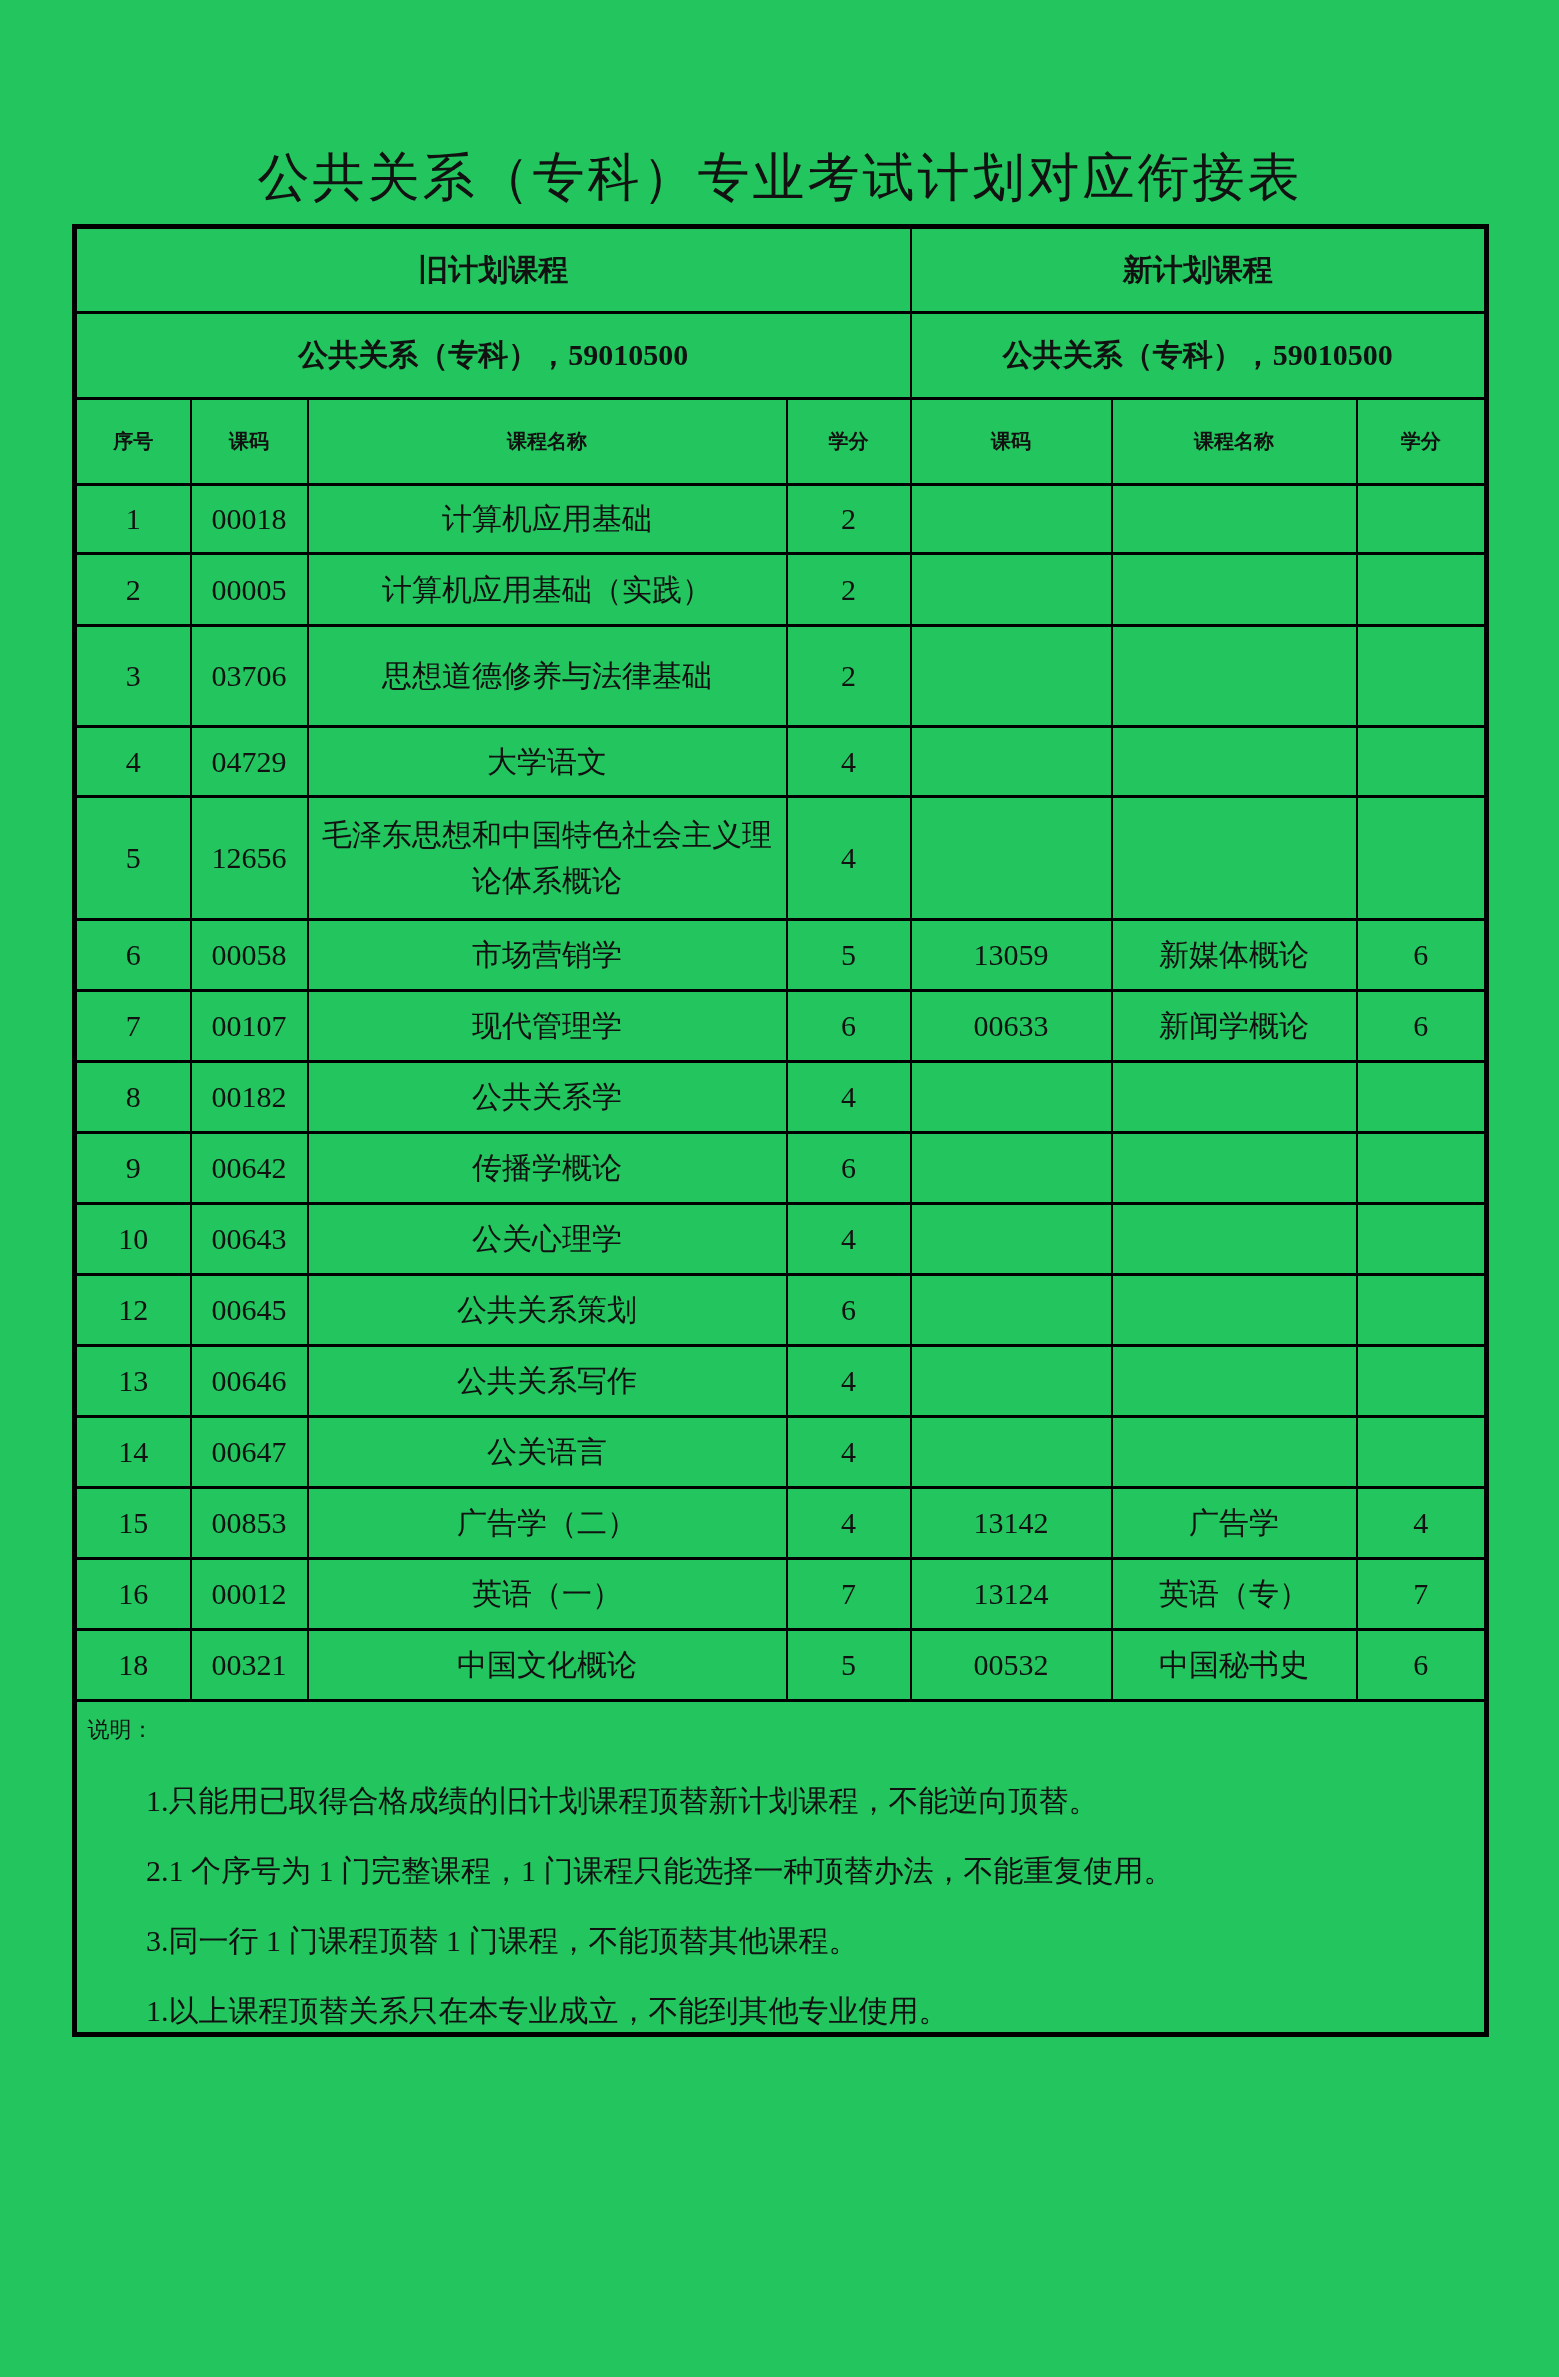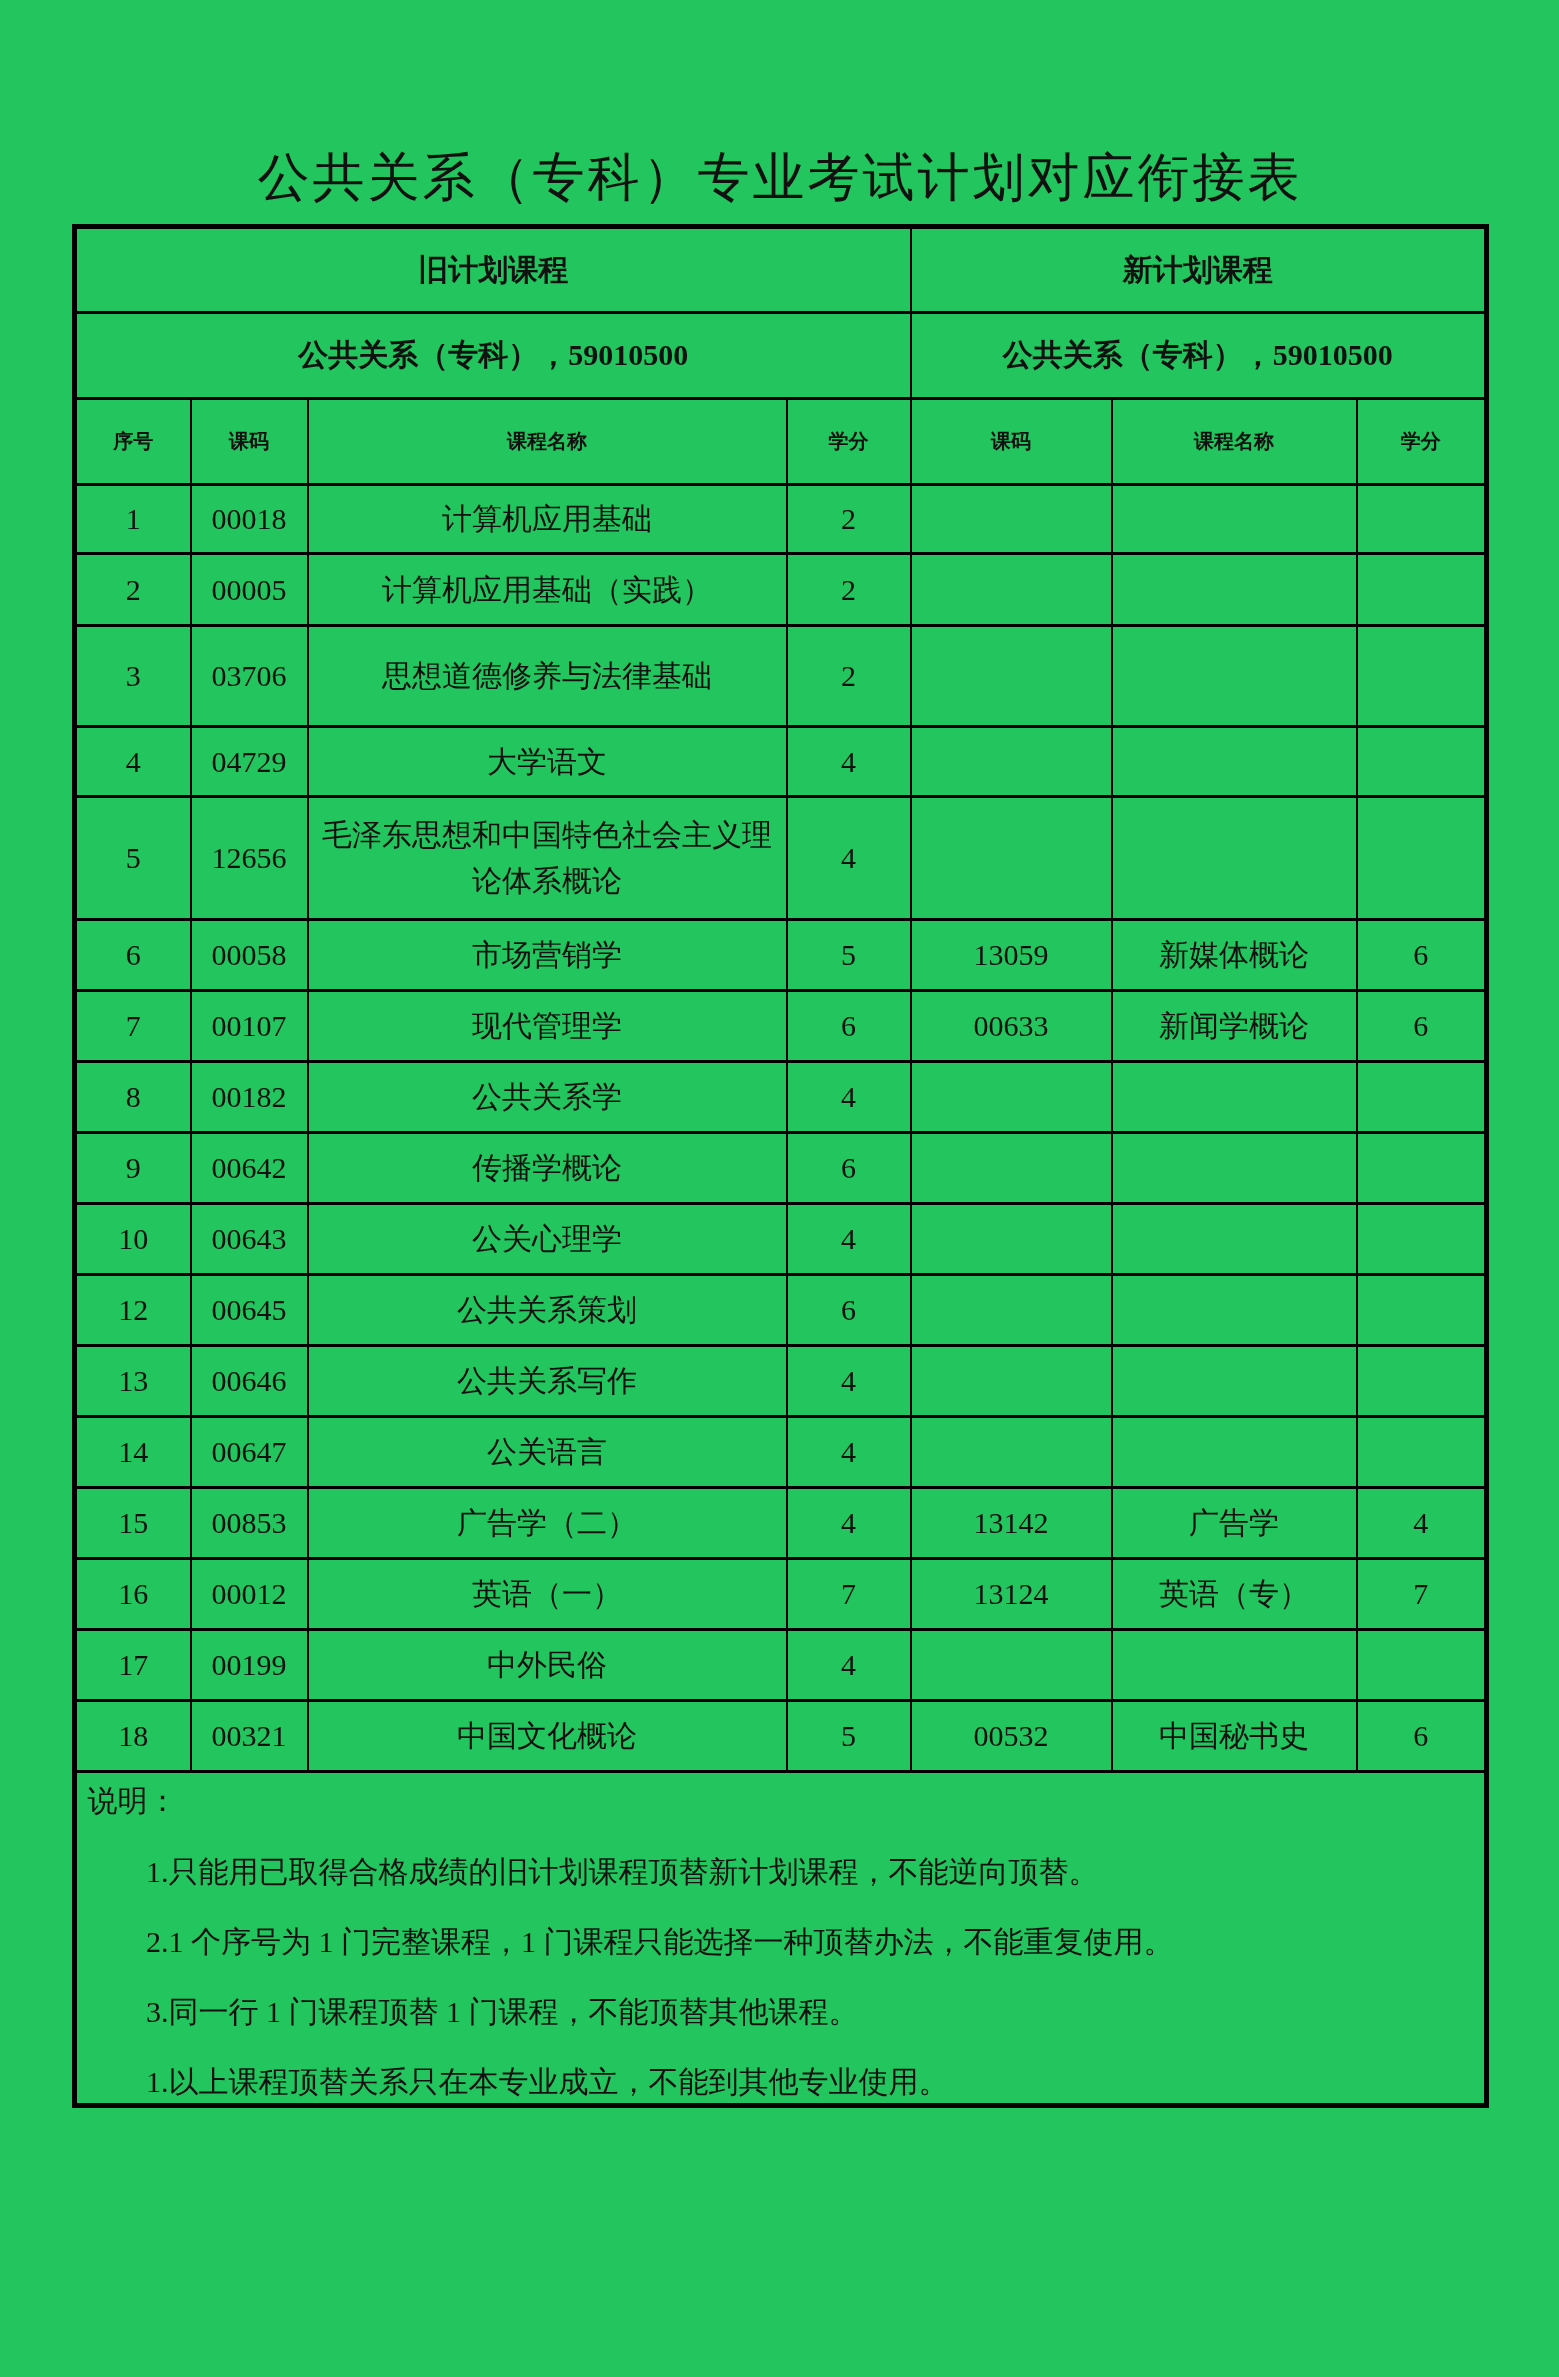--- a/index.html
+++ b/index.html
@@ -31,21 +31,21 @@
   tbody.data-rows tr { height:71px; }
   tbody.data-rows tr:nth-child(1) { height:69px; }
   tbody.data-rows tr:nth-child(2) { height:72px; }
   tbody.data-rows tr:nth-child(3) { height:101px; }
   tbody.data-rows tr:nth-child(4) { height:70px; }
   tbody.data-rows tr:nth-child(5) { height:123px; }
   td.c-name { padding:0 34px; line-height:46px; }
   tr.notes-row td {
     height:330px; vertical-align:top; text-align:left;
   }
-  .notes-label { margin:4.5px 0 0 10.4px; line-height:45px; font-size:30px;font-family:Liberation Serif, serif; }
+  .notes-label { margin:4.5px 0 0 10.4px; line-height:45px; font-size:22px;font-family:Liberation Serif, serif; }
   .note-item { margin:28px 0 0 69px; line-height:42px; font-size:30px; }
 </style>
 </head>
 <body>
 
 <div class="page">
 
   <div class="doc-title">公共关系（专科）专业考试计划对应衔接表</div>
 
   <table class="corr">
@@ -207,29 +207,20 @@
         <tr>
       <td class="c-seq">16</td>
       <td class="c-code">00012</td>
       <td class="c-name">英语（一）</td>
       <td class="c-credit">7</td>
       <td class="c-code">13124</td>
       <td class="c-name">英语（专）</td>
       <td class="c-credit">7</td>
     </tr>
         <tr>
-      <td class="c-seq">17</td>
-      <td class="c-code">00199</td>
-      <td class="c-name">中外民俗</td>
-      <td class="c-credit">4</td>
-      <td class="c-code"></td>
-      <td class="c-name"></td>
-      <td class="c-credit"></td>
-    </tr>
-        <tr>
       <td class="c-seq">18</td>
       <td class="c-code">00321</td>
       <td class="c-name">中国文化概论</td>
       <td class="c-credit">5</td>
       <td class="c-code">00532</td>
       <td class="c-name">中国秘书史</td>
       <td class="c-credit">6</td>
     </tr>
       </tbody>
     <tbody>

